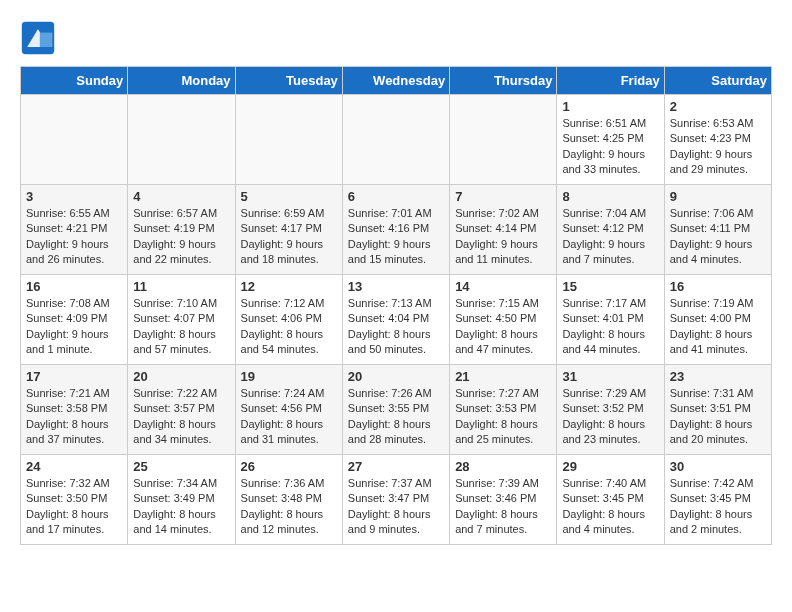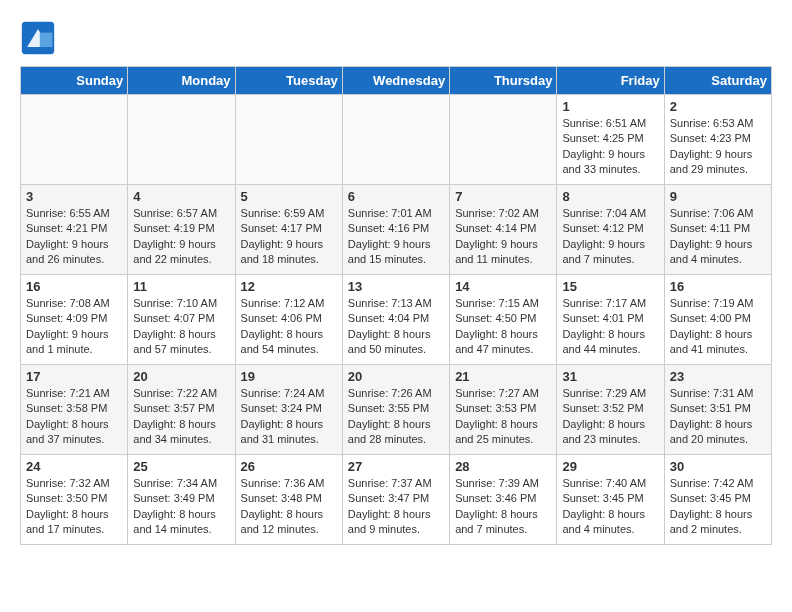--- a/index.html
+++ b/index.html
@@ -246,21 +246,21 @@
         </td>
         <td>
           <span class="day-num">20</span>
           <div class="day-info">Sunrise: 7:22 AM
 Sunset: 3:57 PM
 Daylight: 8 hours and 34 minutes.</div>
         </td>
         <td>
           <span class="day-num">19</span>
           <div class="day-info">Sunrise: 7:24 AM
-Sunset: 3:24 PM
+Sunset: 4:56 PM
 Daylight: 8 hours and 31 minutes.</div>
         </td>
         <td>
           <span class="day-num">20</span>
           <div class="day-info">Sunrise: 7:26 AM
 Sunset: 3:55 PM
 Daylight: 8 hours and 28 minutes.</div>
         </td>
         <td>
           <span class="day-num">21</span>

